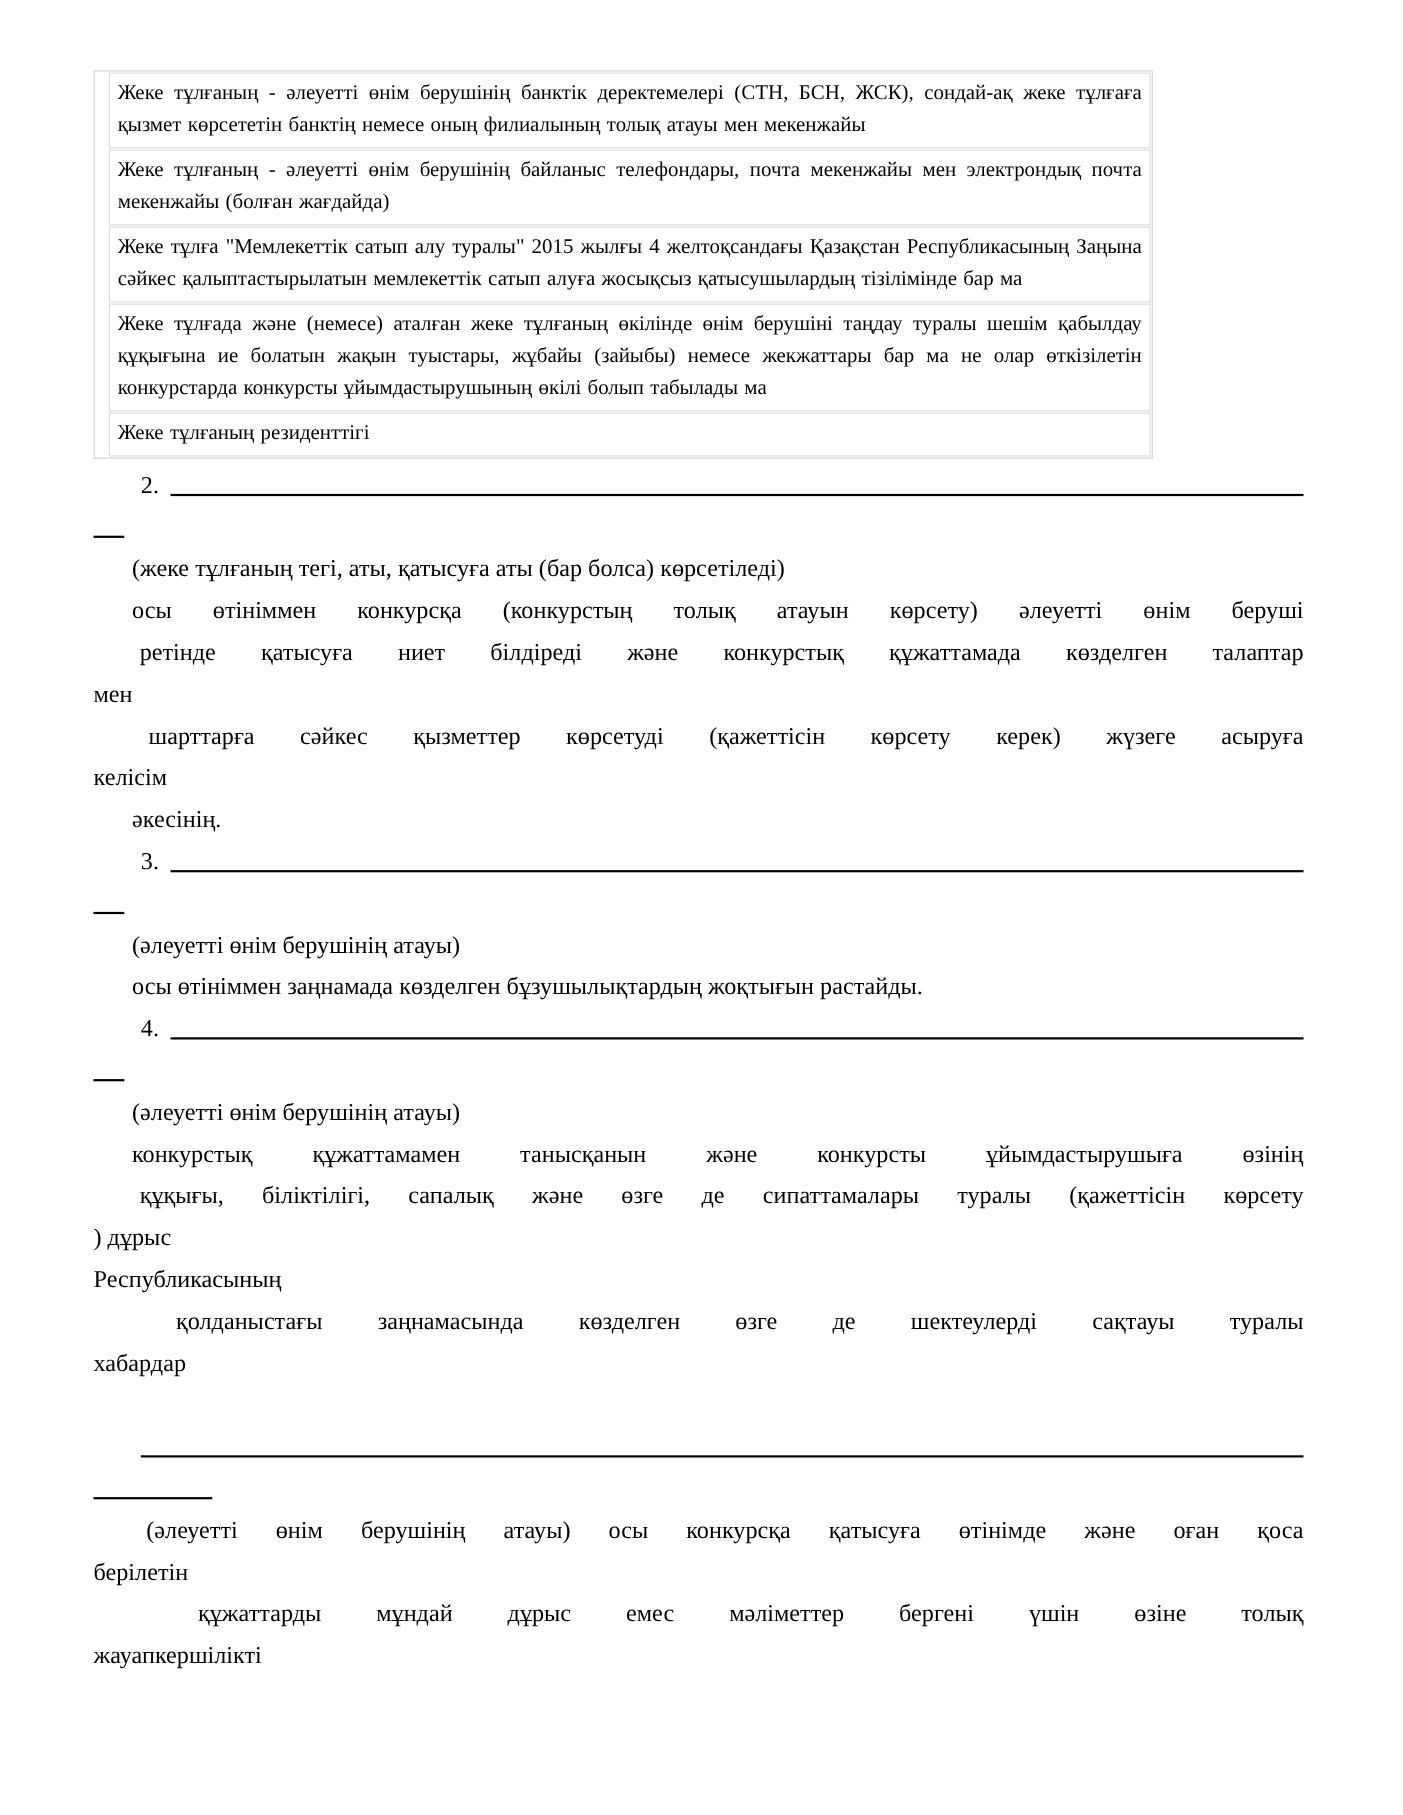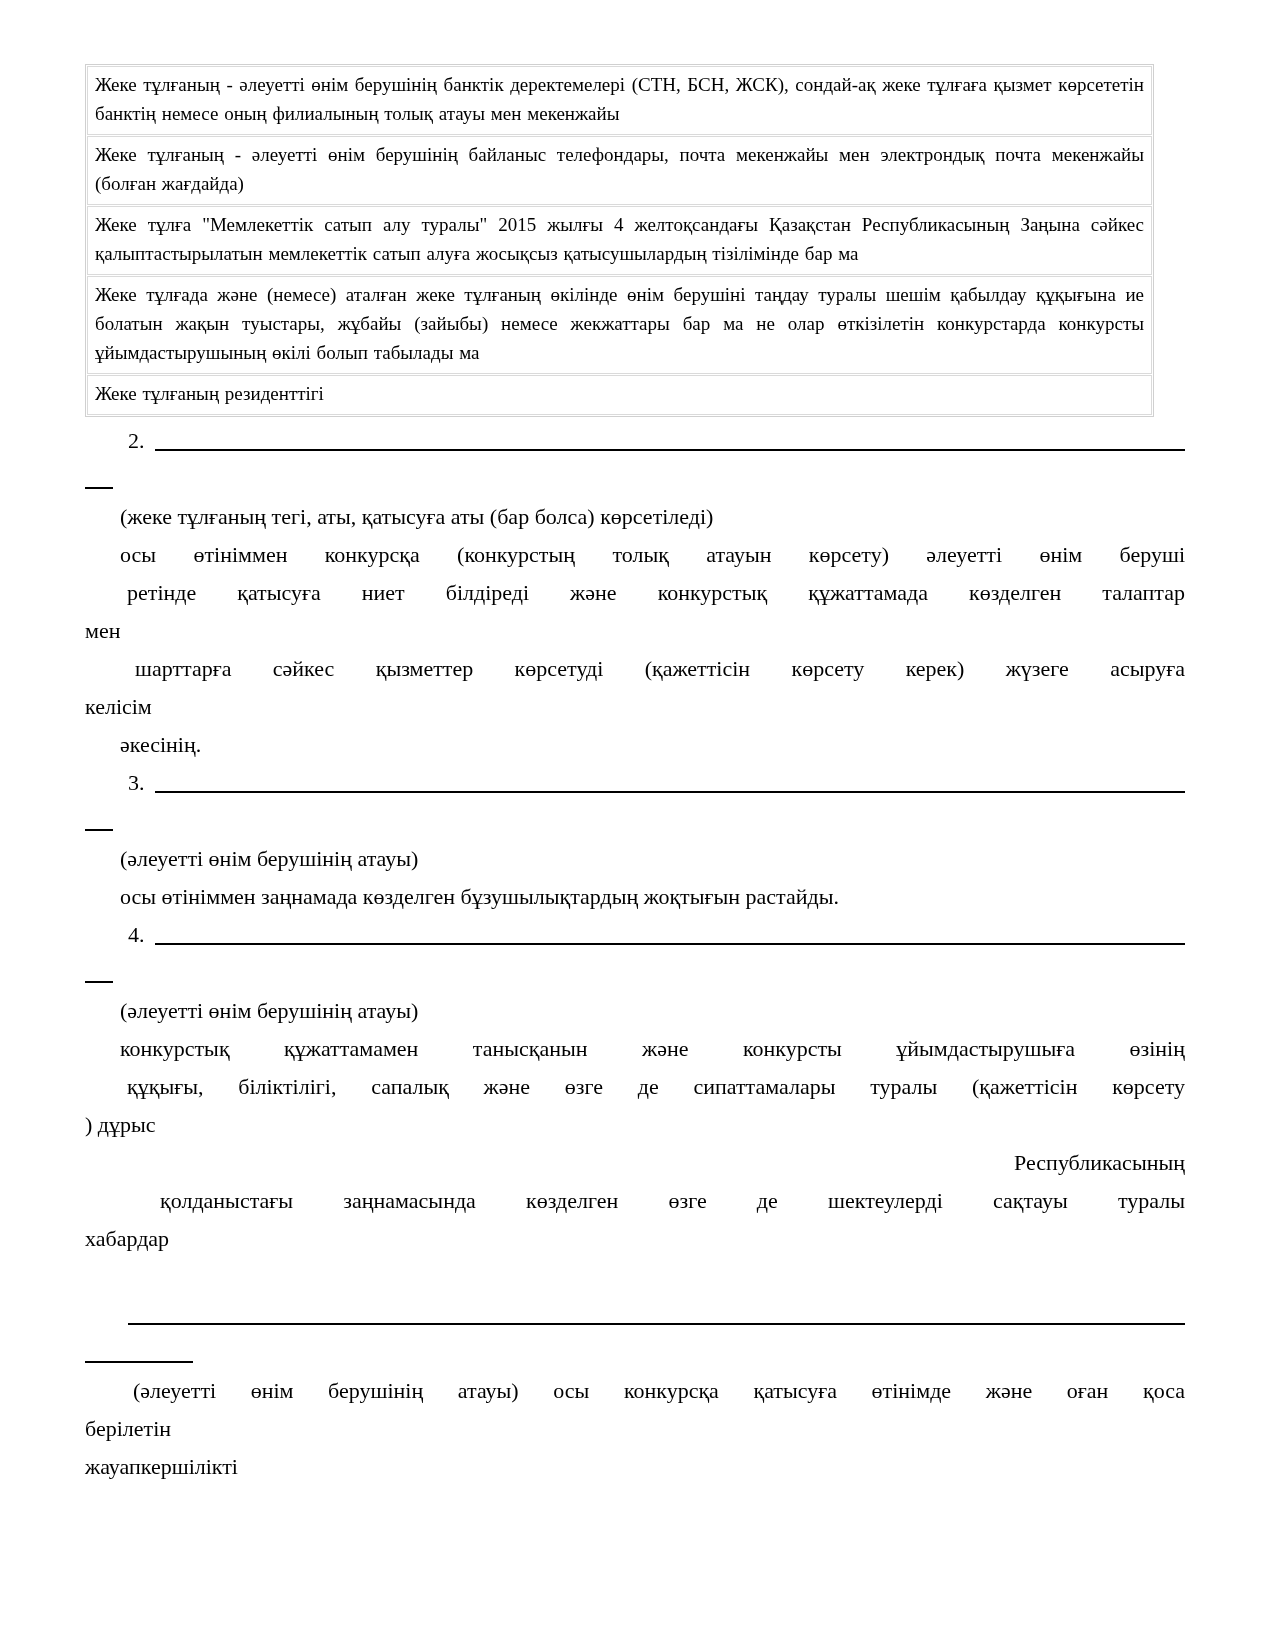--- a/index.html
+++ b/index.html
@@ -11,23 +11,24 @@
     background: #ffffff;
     color: #000000;
     padding: 64px 90px 0 85px;
     font-family: "Liberation Serif", "DejaVu Serif", serif;
     overflow: hidden;
   }
   table.criteria {
     border-collapse: separate;
     border-spacing: 1px;
     border: 1px solid #d0d0d0;
-    width: 1069px;
+    width: 963px;
     table-layout: fixed;
     font-size: 19px;
+    padding-left: 12px;
   }
   table.criteria td {
     border: 1px solid #dadada;
     padding: 3px 7px 6px 7px;
     text-align: justify;
     line-height: 29px;
     vertical-align: top;
     word-spacing: 1px;
   }
   .doc-body { margin-top: 5px; font-size: 22px; }
@@ -89,27 +90,28 @@
         <span class="num">4.</span>
         <span class="rule"></span>
       </div>
       <div class="line flex">
         <span class="dash" style="width: 28px;"></span>
       </div>
       <div class="line" style="padding-left: 35px;">(әлеуетті өнім берушінің атауы)</div>
       <div class="line just" style="padding-left: 35px;">конкурстық құжаттамамен танысқанын және конкурсты ұйымдастырушыға өзінің</div>
       <div class="line just" style="padding-left: 42px;">құқығы, біліктілігі, сапалық және өзге де сипаттамалары туралы (қажеттісін көрсету</div>
       <div class="line" style="padding-left: 0px;">) дұрыс</div>
-      <div class="line" style="padding-left: 0px; text-align: right;">Республикасының</div>
+      <div class="line" style="padding-left: 0px;">Республикасының</div>
       <div class="line just" style="padding-left: 75px;">қолданыстағы заңнамасында көзделген өзге де шектеулерді сақтауы туралы</div>
       <div class="line" style="padding-left: 0px;">хабардар</div>
       <div class="line"></div>
       <div class="line flex" style="padding-left: 43px;">
         <span class="rule"></span>
       </div>
       <div class="line flex">
         <span class="dash" style="width: 108px;"></span>
       </div>
       <div class="line just" style="padding-left: 48px;">(әлеуетті өнім берушінің атауы) осы конкурсқа қатысуға өтінімде және оған қоса</div>
       <div class="line" style="padding-left: 0px;">берілетін</div>
+      <div class="line just" style="padding-left: 95px;">құжаттарды мұндай дұрыс емес мәліметтер бергені үшін өзіне толық</div>
       <div class="line" style="padding-left: 0px;">жауапкершілікті</div>
     </div>
 </div>
 
 </body></html>

